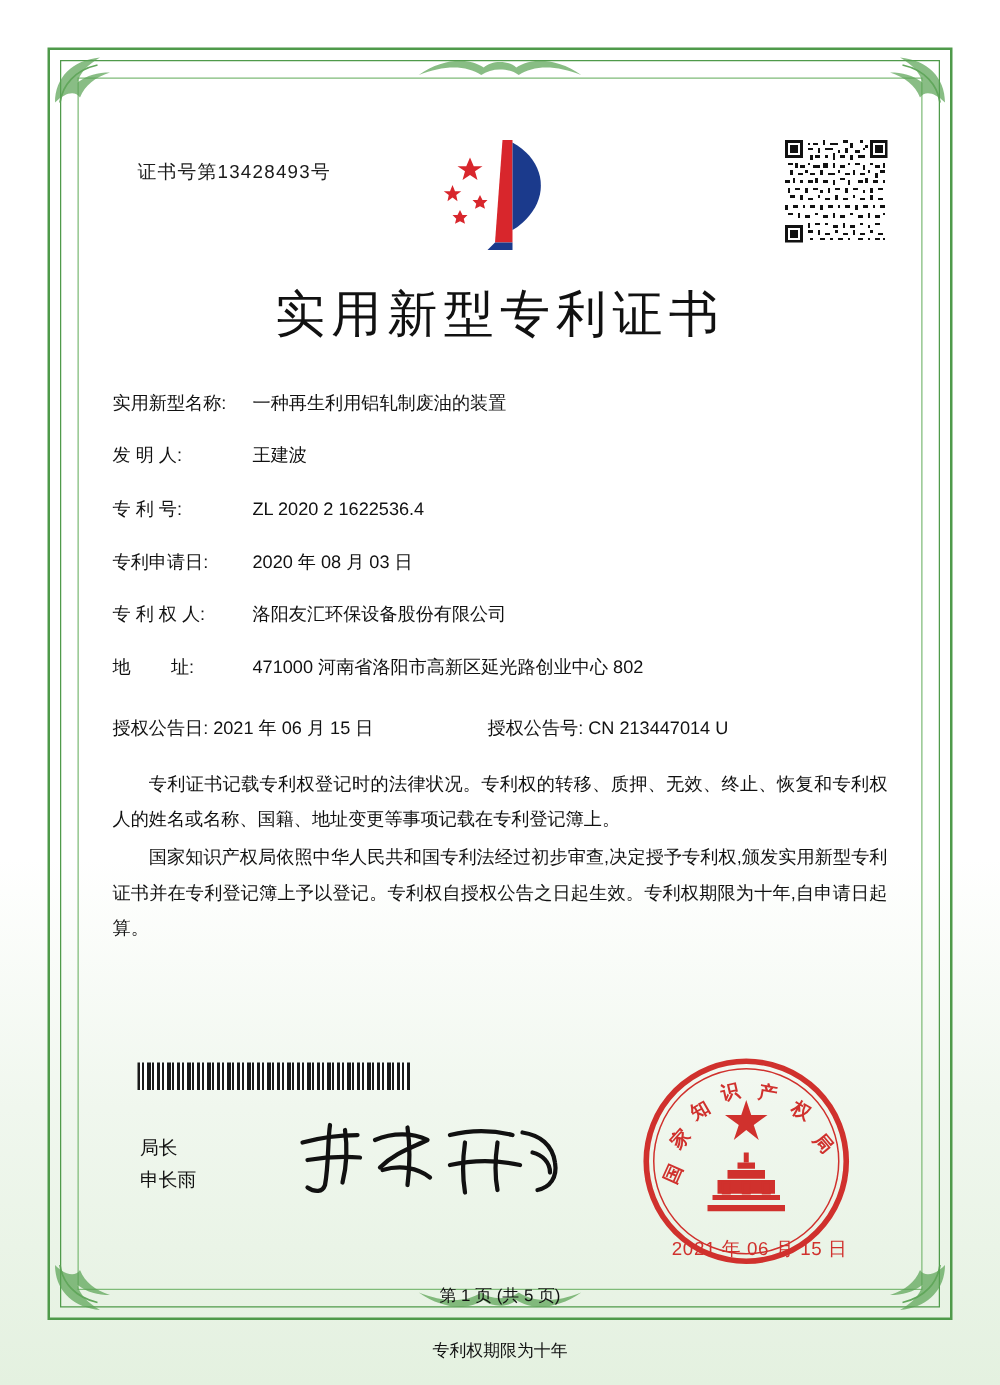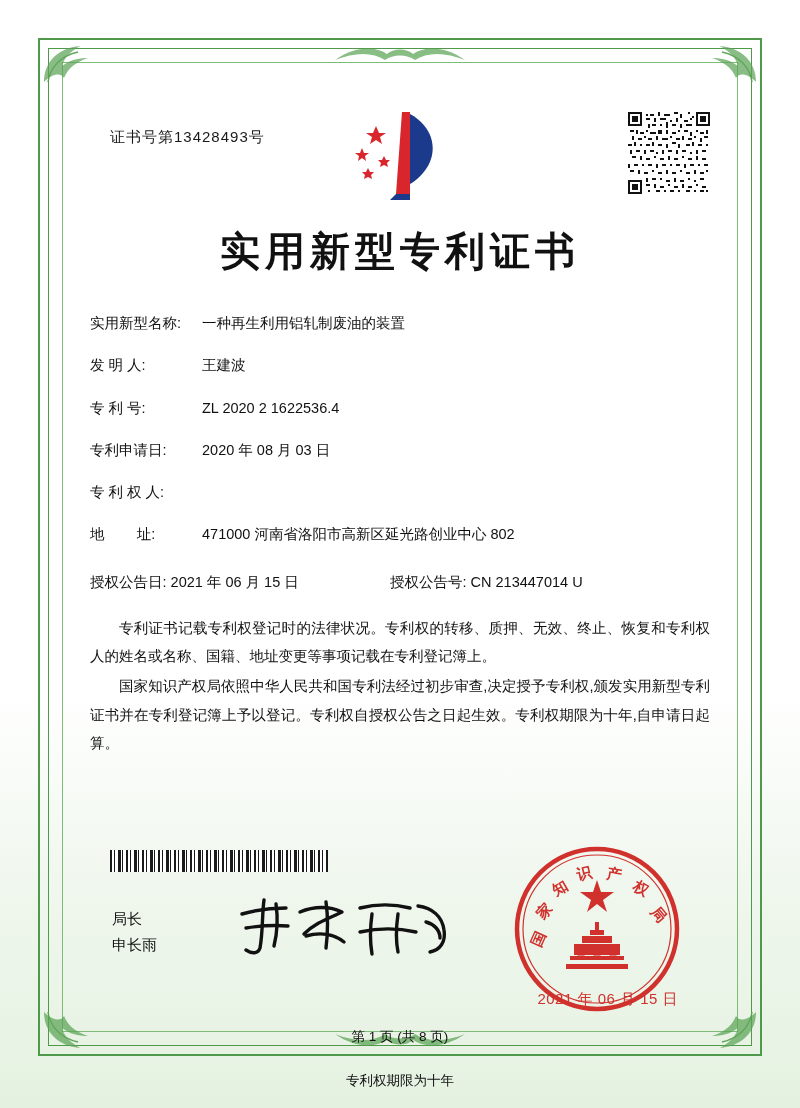--- a/index.html
+++ b/index.html
@@ -106,21 +106,21 @@
     width: 82px;
     height: 82px;
   }
   .qr svg { display:block; }
 
   .title {
     margin-top: 14px;
     text-align: center;
     font-family: "DejaVu Sans", sans-serif;
     font-size: 40px;
-    font-weight: 700;
+    font-weight: 400;
     letter-spacing: 5px;
     color: #111;
   }
 
   .fields {
     margin-top: 34px;
   }
   .field-row {
     display: flex;
     align-items: flex-end;
@@ -469,20 +469,21 @@
       <div class="field-row">
         <div class="fld-label">专 利 号:</div>
         <div class="fld-value">ZL 2020 2 1622536.4</div>
       </div>
       <div class="field-row">
         <div class="fld-label">专利申请日:</div>
         <div class="fld-value">2020 年 08 月 03 日</div>
       </div>
       <div class="field-row">
         <div class="fld-label">专 利 权 人:</div>
+        <div class="fld-value">洛阳友汇环保设备股份有限公司</div>
       </div>
       <div class="field-row">
         <div class="fld-label">地        址:</div>
         <div class="fld-value">471000 河南省洛阳市高新区延光路创业中心 802</div>
       </div>
 
       <div class="grant-row">
         <div class="seg1">
           <span class="seg-label">授权公告日:</span>
           <span class="seg-value">2021 年 06 月 15 日</span>
@@ -556,15 +557,15 @@
           <text transform="translate(94,34) rotate(10)">产</text>
           <text transform="translate(120,45) rotate(30)">权</text>
           <text transform="translate(138,68) rotate(50)">局</text>
         </g>
       </svg>
     </div>
 
     <div class="seal-date">2021 年 06 月 15 日</div>
   </div>
 
-  <div class="page-num">第 1 页 (共 8 页)</div>
+  <div class="page-num">第 1 页 (共 5 页)</div>
   <div class="footnote">专利权期限为十年</div>
 </div>
 
 </body></html>

